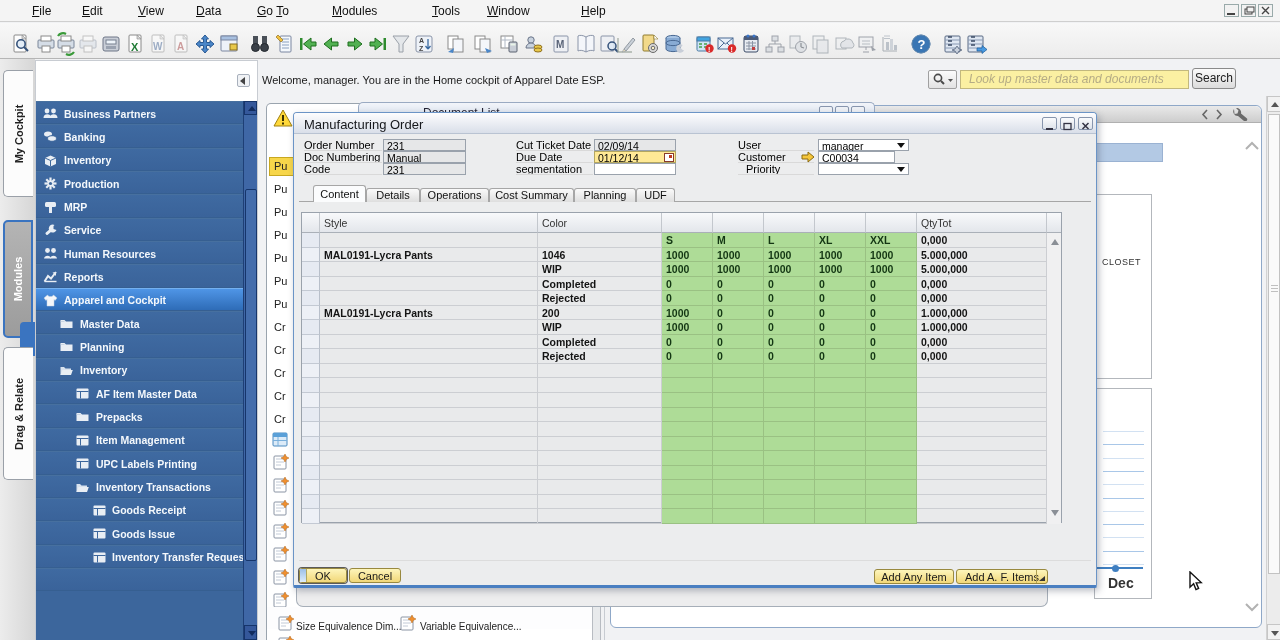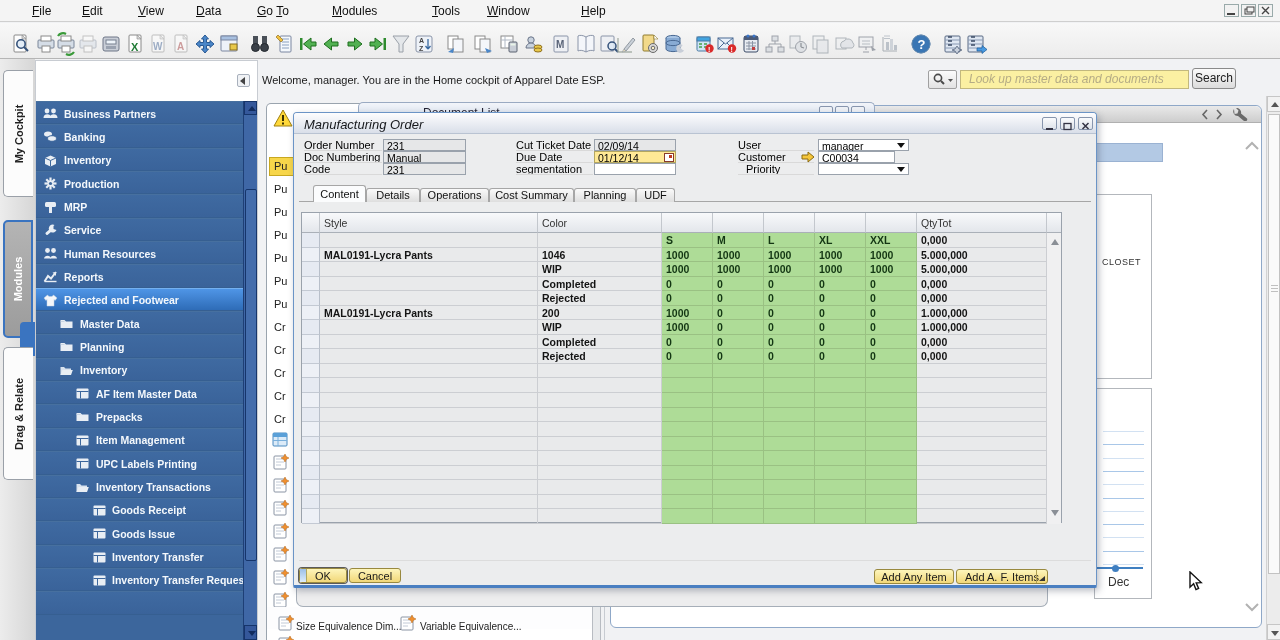--- a/index.html
+++ b/index.html
@@ -18,21 +18,21 @@
 #panel{left:35px;top:60px;width:223px;height:580px;background:#fff;border:1px solid #c8ccd2;border-bottom:none;}
 #menu{position:absolute;left:0;top:40px;width:209px;height:540px;background:#3c669c;}
 .mrow{position:relative;width:100%;height:23.35px;border-top:1px solid #47709f;border-bottom:1px solid #365f91;background:linear-gradient(#3f6aa1,#3a639a);padding-left:12px;}
 .mrow.sel{background:linear-gradient(#4f95e6,#2e6cb7);border-top:1px solid #74b0f0;}
 .mrow .t{position:absolute;top:5.5px;font-size:10.5px;font-weight:bold;color:#f4f8fc;white-space:nowrap;}
 .mrow svg{position:absolute;top:4px;}
 #mscroll{position:absolute;right:0px;top:40px;width:14px;height:540px;background:#3f67a6;border-left:1px solid #1e3f76;}
 
 #dlg{left:293px;top:112px;width:804px;height:476px;background:#ecedee;border:1px solid #6b94c6;border-bottom:3px solid #4a7fc1;border-radius:4px 4px 2px 2px;box-shadow:2px 3px 7px rgba(60,70,90,.35);}
 #dlgtitle{position:absolute;left:0;top:0;width:100%;height:21px;background:linear-gradient(#fdfdfe,#d9dfe9);border-bottom:1px solid #b9c3d2;border-radius:3px 3px 0 0;}
-#dlgtitle .tt{position:absolute;left:10px;top:4px;font-size:13px;color:#16181c;font-style:italic;}
+#dlgtitle .tt{position:absolute;left:10px;top:4px;font-size:13px;color:#16181c;}
 .wbtn{position:absolute;top:4px;width:15px;height:13px;background:linear-gradient(#fafbfd,#dde2ea);border:1px solid #8795ad;border-radius:2px;}
 .lbl{position:absolute;font-size:11px;color:#000;white-space:nowrap;}
 .lline{position:absolute;height:1px;background:#d9d9d9;}
 .fld{position:absolute;height:12px;font-size:10.5px;color:#000;padding:0px 3px;line-height:12px;border:1px solid #9aa2ac;background:#e6e7e8;white-space:nowrap;}
 .fld.wh{background:#fff;}
 .fld.yl{background:#ffe995;border-color:#b3a660;}
 .darr{position:absolute;right:3px;top:3px;width:0;height:0;border-left:4px solid transparent;border-right:4px solid transparent;border-top:5px solid #111;}
 .tab{position:absolute;top:75px;height:14px;background:linear-gradient(#fafafa,#dedede);border:1px solid #a6a6a6;border-bottom:none;border-radius:3px 3px 0 0;font-size:11px;color:#111;text-align:center;line-height:13px;}
 .tab.on{top:72px;height:17px;background:#fbfcfd;z-index:3;line-height:16px;}
 #tabline{position:absolute;left:5px;top:88px;width:792px;height:1px;background:#a6a6a6;}
@@ -455,21 +455,21 @@
           <path d="M1.5 12.5 L5 7 L8 9.5 L13 3" fill="none" stroke="#e9eef4" stroke-width="2"></path>
           <path d="M13 3 L13 7 L9.5 3.5 Z" fill="#e9eef4"></path>
           <path d="M1.5 12.5 h12" stroke="#e9eef4" stroke-width="1.4"></path>
         </svg>
         <span class="t" style="left:28px">Reports</span>
       </div>
       <div class="mrow sel">
         <svg style="left:7px" width="15" height="15" viewBox="0 0 15 15">
           <path d="M4.5 2 L1 5 L3 7.5 L4 6.5 L4 13 L11 13 L11 6.5 L12 7.5 L14 5 L10.5 2 L9 3.5 L6 3.5 Z" fill="#f4f7fa" stroke="#c4d2e2" stroke-width=".5"></path>
         </svg>
-        <span class="t" style="left:28px">Rejected and Footwear</span>
+        <span class="t" style="left:28px">Apparel and Cockpit</span>
       </div>
       <div class="mrow">
         <svg style="left:23px" width="15" height="15" viewBox="0 0 15 15">
           <path d="M1.5 4 L1.5 12 L13.5 12 L13.5 5.5 L7 5.5 L5.5 4 Z" fill="#e9eef4"></path>
           <path d="M1.5 5.5 L5.5 5.5" stroke="#c0cede" stroke-width=".8"></path>
         </svg>
         <span class="t" style="left:44px">Master Data</span>
       </div>
       <div class="mrow">
         <svg style="left:23px" width="15" height="15" viewBox="0 0 15 15">
@@ -526,27 +526,20 @@
           <path d="M1.5 5.5 h12 M5.5 5.5 v7" stroke="#3c669c" stroke-width="1"></path>
         </svg>
         <span class="t" style="left:76px">Goods Receipt</span>
       </div>
       <div class="mrow">
         <svg style="left:56px" width="15" height="15" viewBox="0 0 15 15">
           <rect x="1.5" y="2.5" width="12" height="10" rx="1" fill="#e9eef4"></rect>
           <path d="M1.5 5.5 h12 M5.5 5.5 v7" stroke="#3c669c" stroke-width="1"></path>
         </svg>
         <span class="t" style="left:76px">Goods Issue</span>
-      </div>
-      <div class="mrow">
-        <svg style="left:56px" width="15" height="15" viewBox="0 0 15 15">
-          <rect x="1.5" y="2.5" width="12" height="10" rx="1" fill="#e9eef4"></rect>
-          <path d="M1.5 5.5 h12 M5.5 5.5 v7" stroke="#3c669c" stroke-width="1"></path>
-        </svg>
-        <span class="t" style="left:76px">Inventory Transfer</span>
       </div>
       <div class="mrow">
         <svg style="left:56px" width="15" height="15" viewBox="0 0 15 15">
           <rect x="1.5" y="2.5" width="12" height="10" rx="1" fill="#e9eef4"></rect>
           <path d="M1.5 5.5 h12 M5.5 5.5 v7" stroke="#3c669c" stroke-width="1"></path>
         </svg>
         <span class="t" style="left:76px">Inventory Transfer Request</span>
       </div>
       <div class="mrow"></div>
     </div>
@@ -587,21 +580,21 @@
       <div class="abs" style="left:8px;top:81.9px;width:41px;height:1px;background:#a9c7e8;"></div>
       <div class="abs" style="left:8px;top:95.2px;width:41px;height:1px;background:#d2e1f2;"></div>
       <div class="abs" style="left:8px;top:108.5px;width:41px;height:1px;background:#a9c7e8;"></div>
       <div class="abs" style="left:8px;top:121.8px;width:41px;height:1px;background:#d2e1f2;"></div>
       <div class="abs" style="left:8px;top:135.1px;width:41px;height:1px;background:#a9c7e8;"></div>
       <div class="abs" style="left:8px;top:148.4px;width:41px;height:1px;background:#d2e1f2;"></div>
       <div class="abs" style="left:8px;top:161.7px;width:41px;height:1px;background:#a9c7e8;"></div>
       <div class="abs" style="left:8px;top:175.0px;width:41px;height:1px;background:#d2e1f2;"></div>
       <div class="abs" style="left:2px;top:178px;width:46px;height:2px;background:#3f7fc1;"></div>
       <div class="abs" style="left:17px;top:175.5px;width:7px;height:7px;border-radius:50%;background:#3f7fc1;"></div>
-      <div class="txt" style="left:13px;top:186px;font-size:12px;font-weight:normal;color:#333;">Dec</div>
+      <div class="txt" style="left:13px;top:186px;font-size:14px;font-weight:bold;color:#333;">Dec</div>
     </div>
     <svg class="abs" style="left:633px;top:34px" width="16" height="12">
       <path d="M2 9 L8 3 L14 9" fill="none" stroke="#b2b2b2" stroke-width="2"></path>
     </svg>
     <svg class="abs" style="left:633px;top:495px" width="16" height="12">
       <path d="M2 3 L8 9 L14 3" fill="none" stroke="#b2b2b2" stroke-width="2"></path>
     </svg>
   </div>
 <div class="abs" style="left:266px;top:103px;width:334px;height:537px;background:#fff;border:1px solid #9aa4ae;border-radius:5px 0 0 0;border-bottom:none;">
     <svg class="abs" style="left:6px;top:5px" width="20" height="18">

